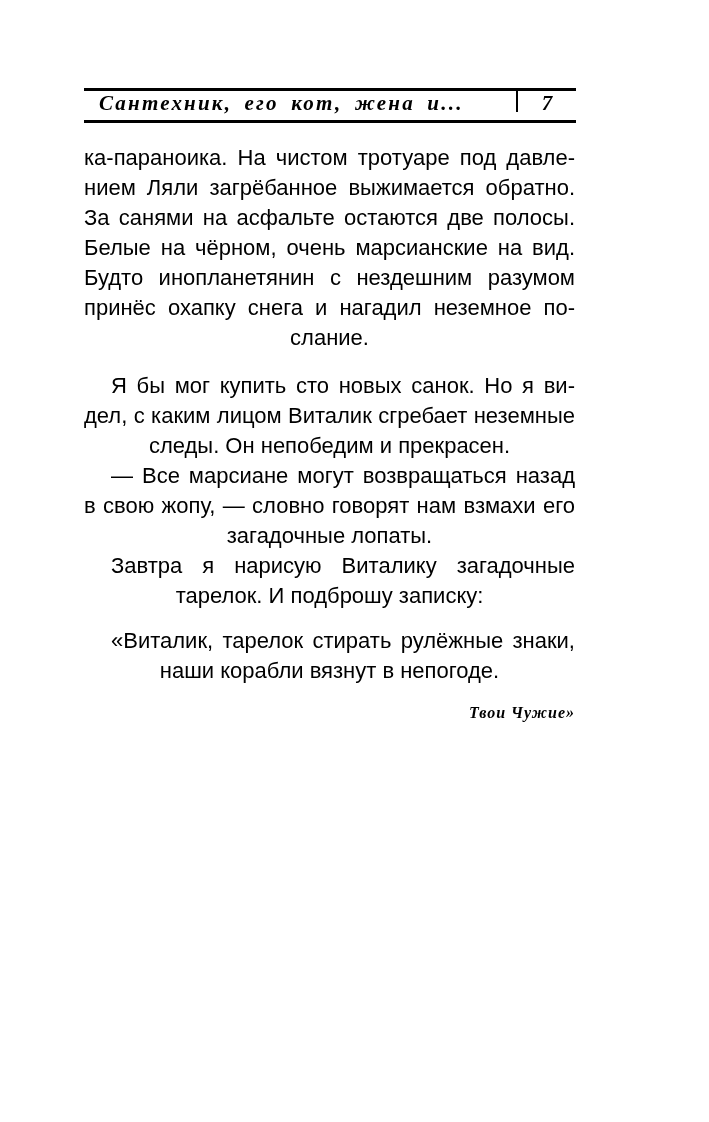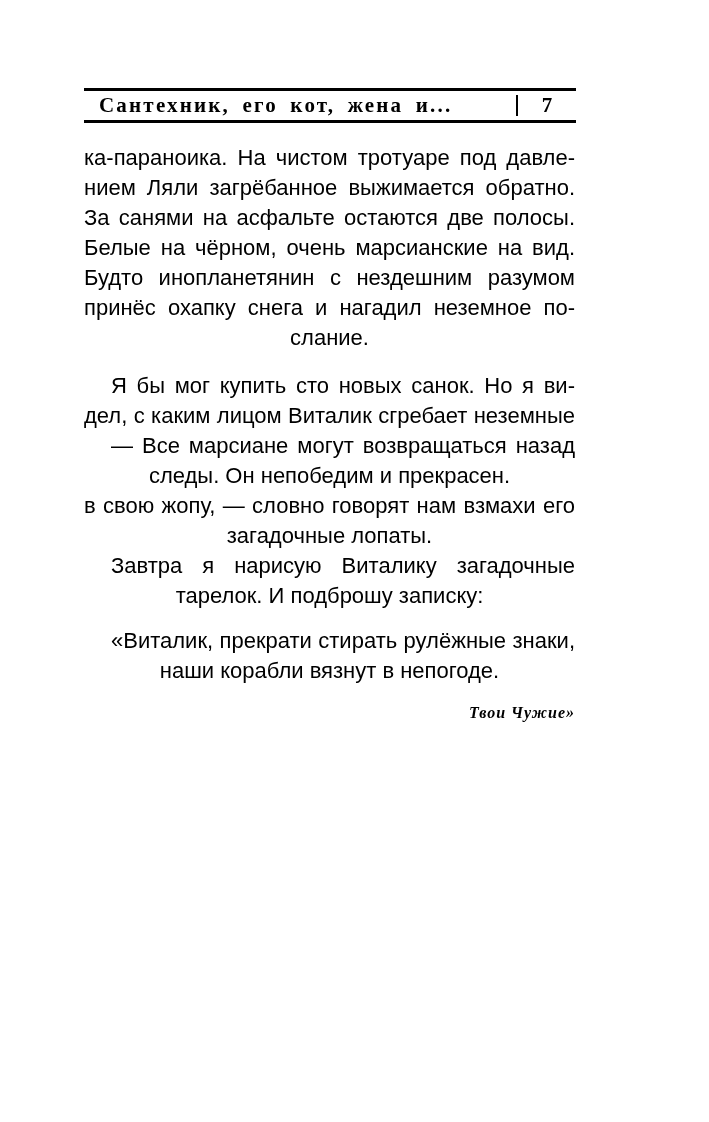--- a/index.html
+++ b/index.html
@@ -21,22 +21,22 @@
   
   .running-head{
     position:absolute;
     left:84px;
     top:88px;
     width:492px;
     height:35px;
     border-top:3px solid var(--ink);
     border-bottom:3px solid var(--ink);
     display:flex;
-    align-items:center;
     font-family:"Liberation Serif", serif;
+    font-style:italic;
     font-weight:bold;
     font-size:21px;
   }
   .rh-title{
     flex:1;
     padding-left:15px;
     letter-spacing:2.2px;
     word-spacing:5px;
     white-space:nowrap;
     overflow:hidden;
@@ -112,32 +112,32 @@
     <div class="line j">За санями на асфальте остаются две полосы.</div>
     <div class="line j">Белые на чёрном, очень марсианские на вид.</div>
     <div class="line j">Будто инопланетянин с нездешним разумом</div>
     <div class="line j">принёс охапку снега и нагадил неземное по-</div>
     <div class="line e">слание.</div>
 
     <div class="para-gap"></div>
 
     <div class="line j i">Я бы мог купить сто новых санок. Но я ви-</div>
     <div class="line j">дел, с каким лицом Виталик сгребает неземные</div>
+    <div class="line e">следы. Он непобедим и прекрасен.</div>
+
     <div class="line j i">— Все марсиане могут возвращаться назад</div>
-
-    <div class="line e">следы. Он непобедим и прекрасен.</div>
     <div class="line j">в свою жопу, — словно говорят нам взмахи его</div>
     <div class="line e">загадочные лопаты.</div>
 
     <div class="line j i">Завтра я нарисую Виталику загадочные снеж-</div>
     <div class="line e">тарелок. И подброшу записку:</div>
 
     <div class="para-gap small"></div>
 
-    <div class="line j i">«Виталик, прекрати стирать рулёжные знаки,</div>
+    <div class="line j i">«Виталик, тарелок стирать рулёжные знаки,</div>
     <div class="line e">наши корабли вязнут в непогоде.</div>
 
     <div class="para-gap sig"></div>
 
     <div class="signature">Твои Чужие»</div>
 
   </main>
 
 </div>
 

